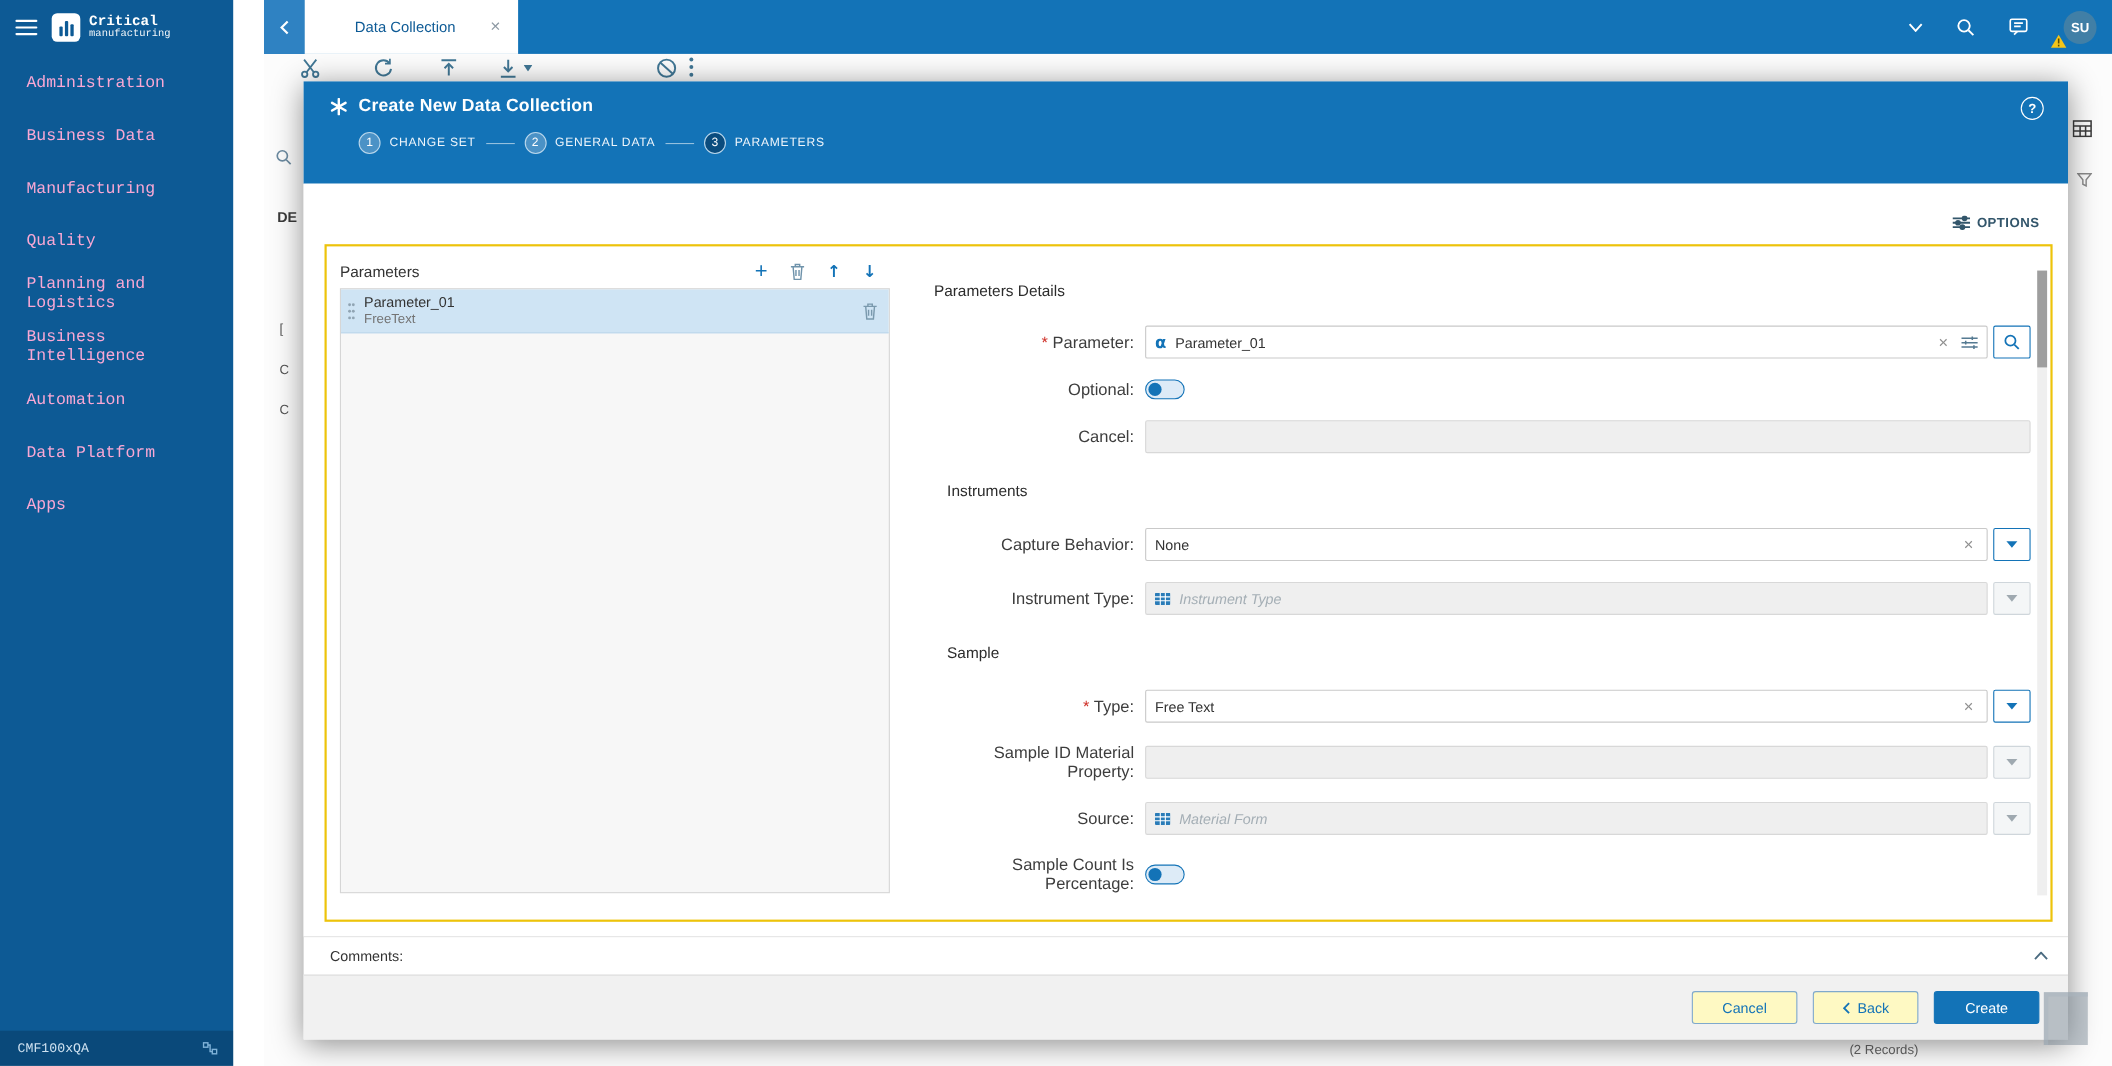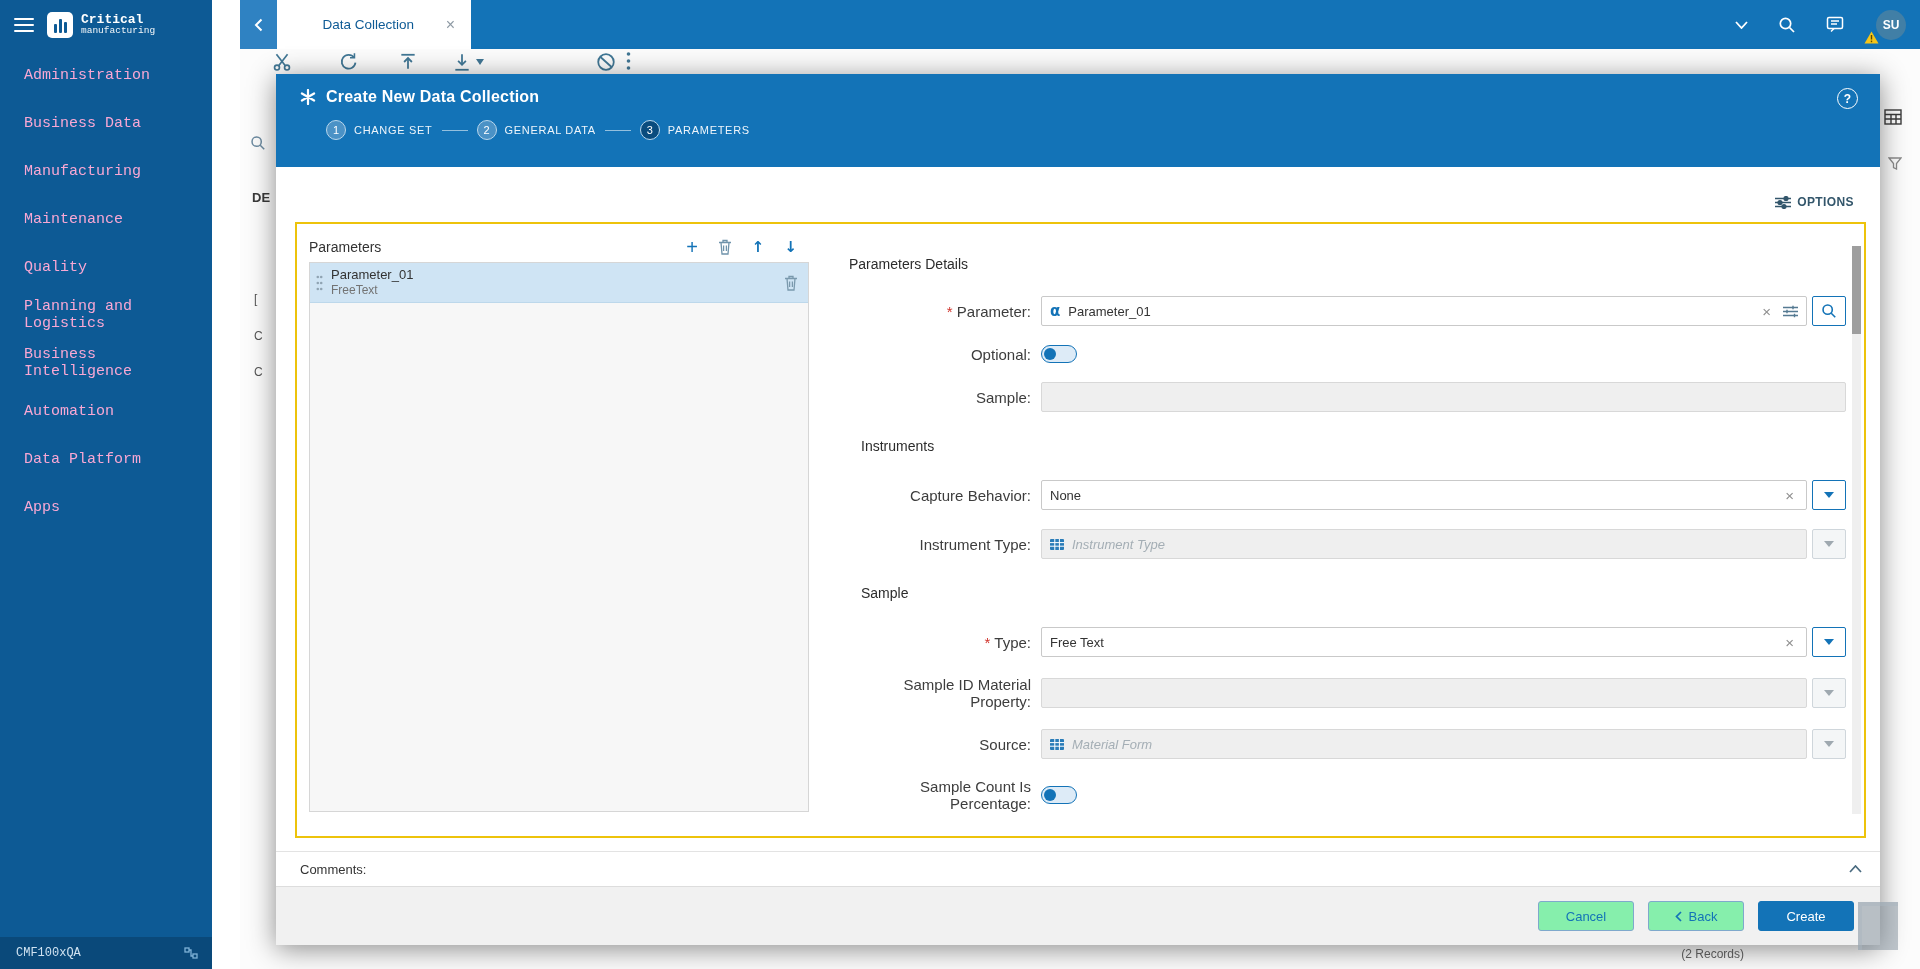--- a/index.html
+++ b/index.html
@@ -116,21 +116,21 @@
   .scrollbar { position:absolute; right:3px; top:22px; bottom:22px; width:9px; background:#efefef; cursor:pointer; }
   .scroll-thumb { position:absolute; top:0; left:0; width:9px; height:88px; background:#9e9e9e; cursor:grab; }
 
   
   .comments-row { height:35px; flex:none; border-top:1px solid #e3e3e3; display:flex; align-items:center;
                   justify-content:space-between; padding:0 18px 0 24px; font-size:13px; color:#333; cursor:pointer; }
   .modal-footer { height:59px; flex:none; background:#f1f1f1; border-top:1px solid #ddd; display:flex; align-items:center;
                   justify-content:flex-end; gap:14px; padding-right:26px; }
   .btn { height:30px; min-width:96px; border-radius:3px; font-size:13px; display:flex; align-items:center; justify-content:center;
          gap:7px; cursor:pointer; padding:0 14px; font-family:inherit; }
-  .btn.secondary { background:#86efac; border:1px solid #7fa9cc; color:#1373b7; }
+  .btn.secondary { background:#fef9c3; border:1px solid #7fa9cc; color:#1373b7; }
   .btn.primary { background:#1373b7; border:1px solid #1373b7; color:#fff; }
 
   .ghost-square { position:absolute; left:1858px; top:902px; width:40px; height:48px; background:rgba(116,130,144,.45);
                   box-shadow:inset 4px 4px 0 rgba(170,182,192,.5); z-index:20; }
 
   svg { display:block; }
 </style>
 </head>
 <body>
 
@@ -152,21 +152,20 @@
         <div class="logo-text">
           <div class="logo-title">Critical</div>
           <div class="logo-subtitle">manufacturing</div>
         </div>
       </div>
     </div>
     <nav class="sidebar-menu">
       <div class="menu-item">Administration</div>
       <div class="menu-item">Business Data</div>
       <div class="menu-item">Manufacturing</div>
-      <div class="menu-item">Maintenance</div>
       <div class="menu-item">Quality</div>
       <div class="menu-item">Planning and Logistics</div>
       <div class="menu-item">Business Intelligence</div>
       <div class="menu-item">Automation</div>
       <div class="menu-item">Data Platform</div>
       <div class="menu-item">Apps</div>
     </nav>
     <div class="sidebar-footer">
       <span>CMF100xQA</span>
       <span>
@@ -409,21 +408,21 @@
           </div>
 
           <div class="form-row">
             <label class="form-label">Optional:</label>
             <div class="form-field">
               <span class="toggle"></span>
             </div>
           </div>
 
           <div class="form-row">
-            <label class="form-label">Sample:</label>
+            <label class="form-label">Cancel:</label>
             <div class="form-field">
               <div class="input gray">
                 <span></span>
               </div>
             </div>
           </div>
 
           <h3 class="section-heading">Instruments</h3>
 
           <div class="form-row">

